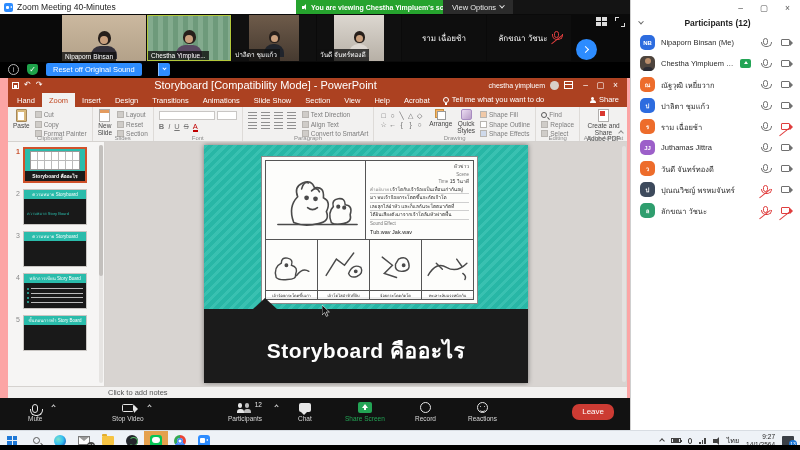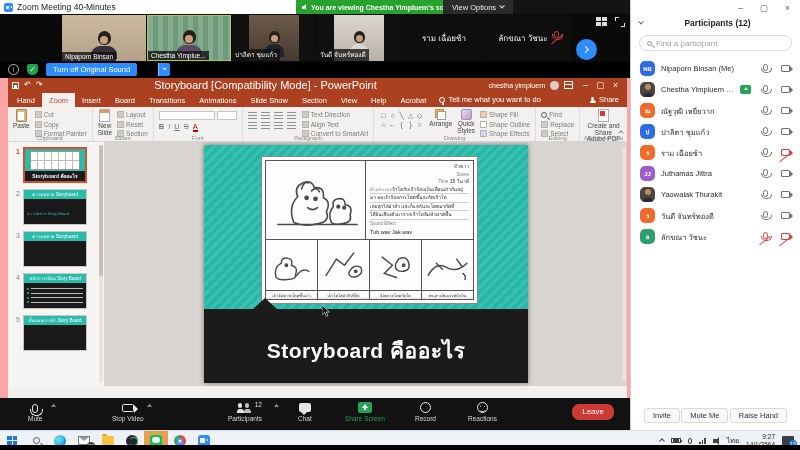--- a/index.html
+++ b/index.html
@@ -337,21 +337,21 @@
           <span></span>
           <span></span>
         </span>
       <span class="ifs"></span>
     </div>
   </div>
 
   <div class="meetctl">
     <span class="iinfo">i</span>
     <span class="ishield">✓</span>
-    <span class="sndbtn">Turn off Original Sound</span>
+    <span class="sndbtn">Reset off Original Sound</span>
     <span class="sndcaret">
         <span class="chev down"></span>
       </span>
   </div>
 
   <div class="ppt">
     <div class="ppt-title">
       <span class="qat">
         <span class="isave"></span>
         <span class="arrglyph">↶</span>
@@ -364,21 +364,21 @@
       <span class="winbtns">
         <span class="winbtn">–</span>
         <span class="winbtn">▢</span>
         <span class="winbtn">×</span>
       </span>
     </div>
     <div class="ppt-tabs">
       <span class="tab">Hand</span>
       <span class="tab active">Zoom</span>
       <span class="tab">Insert</span>
-      <span class="tab">Board</span>
+      <span class="tab">Design</span>
       <span class="tab">Transitions</span>
       <span class="tab">Animations</span>
       <span class="tab">Slide Show</span>
       <span class="tab">Section</span>
       <span class="tab">View</span>
       <span class="tab">Help</span>
       <span class="tab">Acrobat</span>
       <span class="tellme">
         <span class="ibulb"></span>
         <span>Tell me what you want to do</span>
@@ -692,20 +692,21 @@
             <div class="notch"></div>
             <div class="slidetitle">Storyboard คืออะไร</div>
           </div>
           <svg class="cursor" viewBox="0 0 8 12">
               <polygon points="0,0 0,10 2.6,7.6 4.4,11.4 6,10.6 4.2,7 7.4,7" fill="#111" stroke="#fff" stroke-width="0.6"></polygon>
             </svg>
         </div>
         <span class="vscroll"></span>
       </div>
     </div>
+    <div class="notesbar">Click to add notes</div>
   </div>
 
   <div class="zbar">
     <div class="zitem" style="left:28px">
       <span class="zic">
           <span class="wmic"></span>
           <span class="zcaret"><span class="chev up"></span></span>
         </span>
       <span>Mute</span>
     </div>
@@ -759,24 +760,20 @@
   <div class="panel">
     <div class="pwc">
       <span>–</span>
       <span>▢</span>
       <span>×</span>
     </div>
     <div class="phead">
       <span class="chev down"></span>
       <span class="ptitle">Participants (12)</span>
     </div>
-    <div class="psearch">
-      <span class="imag"></span>
-      <input placeholder="Find a participant" style="">
-    </div>
     <div class="plist">
       <div class="prow">
         <span class="pav" style="background:#2D6CDF">NB</span>
         <span class="pname">Nipaporn Binsan (Me)</span>
         <span class="picons">
             <span class="icw">
               <span class="imic"></span>
             </span>
             <span class="icw">
               <span class="icam"></span>
@@ -838,60 +835,55 @@
         <span class="picons">
             <span class="icw">
               <span class="imic"></span>
             </span>
             <span class="icw">
               <span class="icam"></span>
             </span>
           </span>
       </div>
       <div class="prow">
-        <span class="pav photo"></span>
-        <span class="pname">Yaowalak Thurakit</span>
-        <span class="picons">
-            <span class="icw">
-              <span class="imic"></span>
-            </span>
-            <span class="icw">
-              <span class="icam"></span>
-            </span>
-          </span>
-      </div>
-      <div class="prow">
         <span class="pav" style="background:#ED6C2B">ว</span>
         <span class="pname">วันดี จันทร์ทองดี</span>
         <span class="picons">
             <span class="icw">
+              <span class="imic"></span>
+            </span>
+            <span class="icw">
+              <span class="icam"></span>
+            </span>
+          </span>
+      </div>
+      <div class="prow">
+        <span class="pav" style="background:#3D4A5C">ป</span>
+        <span class="pname">ปุณณวิชญ์ พรหมจันทร์</span>
+        <span class="picons">
+            <span class="icw off">
               <span class="imic"></span>
             </span>
             <span class="icw">
               <span class="icam"></span>
             </span>
           </span>
       </div>
       <div class="prow">
         <span class="pav" style="background:#2F9E6E">ล</span>
         <span class="pname">ลักขณา วัชนะ</span>
         <span class="picons">
             <span class="icw off">
               <span class="imic"></span>
             </span>
             <span class="icw off">
               <span class="icam"></span>
             </span>
           </span>
       </div>
-    </div>
-    <div class="pfoot">
-      <span class="pbtn">Invite</span>
-      <span class="pbtn">Mute Me</span>
-      <span class="pbtn">Raise Hand</span>
     </div>
   </div>
 
   <div class="taskbar">
     <span class="tbicon">
         <span class="iwin">
           <span></span>
           <span></span>
           <span></span>
           <span></span>

